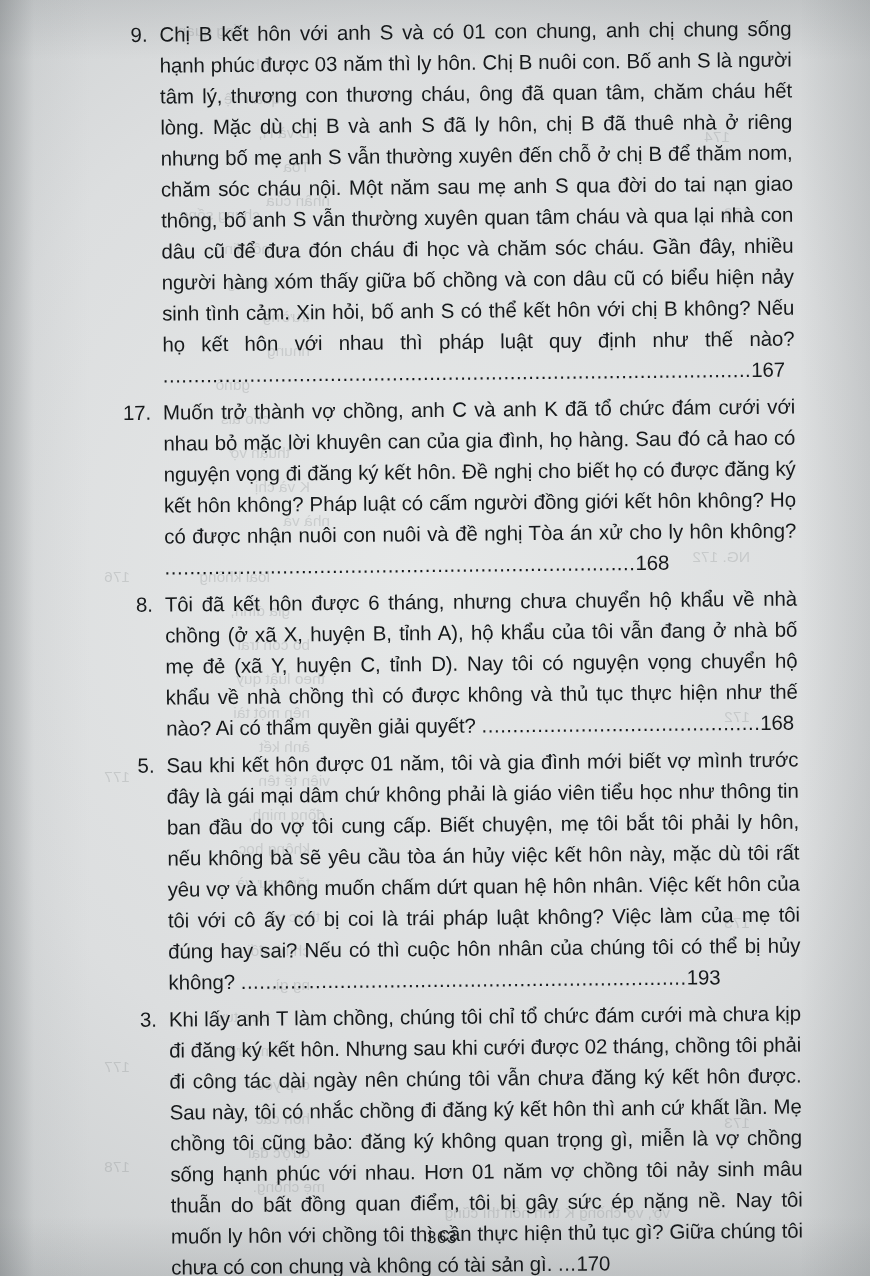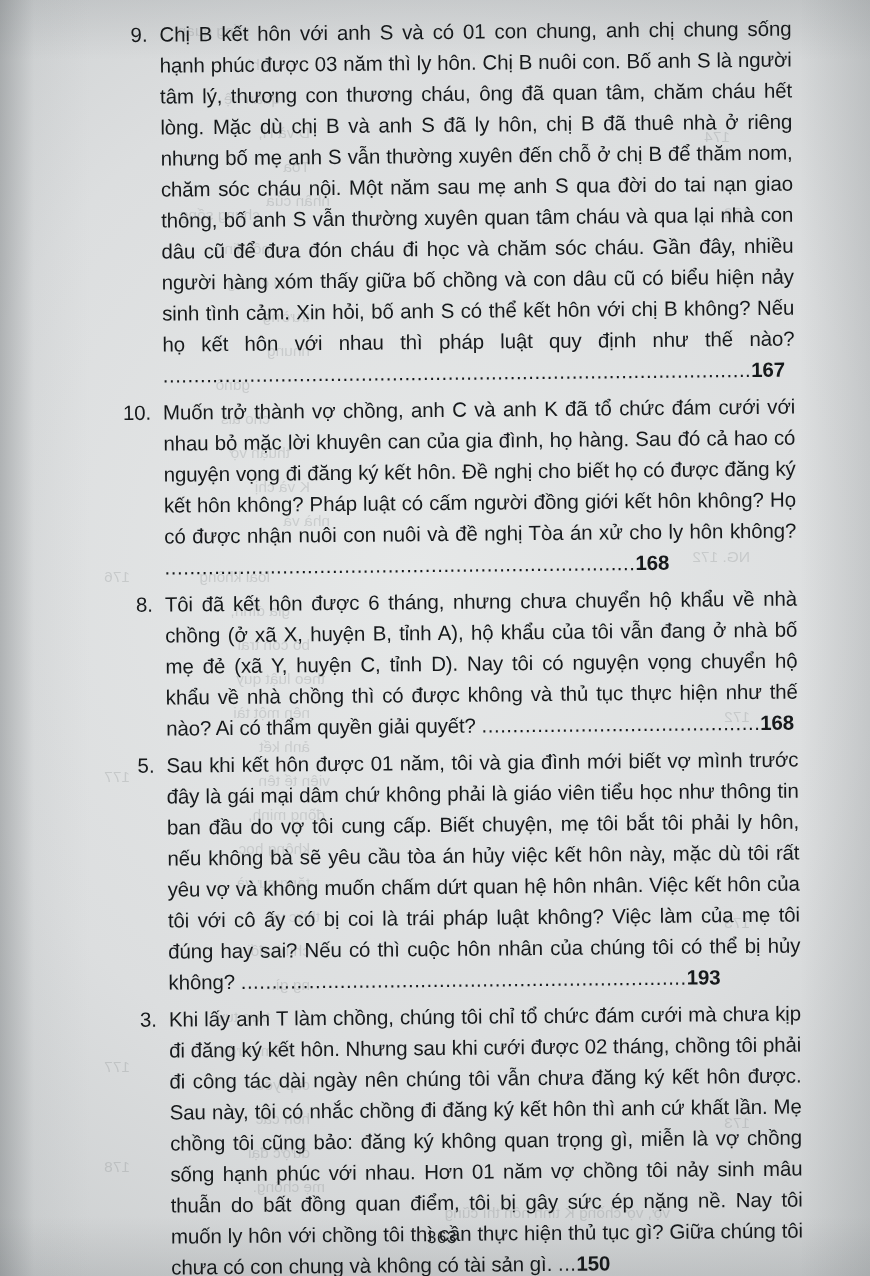--- a/index.html
+++ b/index.html
@@ -88,21 +88,21 @@
     font-size: 20.5px;
     line-height: 31px;
     text-align: justify;
     letter-spacing: -0.15px;
     word-spacing: 0.2px;
   }
   .dots {
     letter-spacing: 0.5px;
   }
   .pageref {
-    font-weight: 700;
+    font-weight: 400;
   }
 
   .folio {
     position: absolute;
     left: 0;
     top: 1228px;
     width: 870px;
     text-align: center;
     font-size: 17px;
     color: #1b1e20;
@@ -176,21 +176,21 @@
 
       <div class="q">
         <div class="q-num">9.</div>
         <div class="q-body">
           <span>Chị B kết hôn với anh S và có 01 con chung, anh chị chung sống hạnh phúc được 03 năm thì ly hôn. Chị B nuôi con. Bố anh S là người tâm lý, thương con thương cháu, ông đã quan tâm, chăm cháu hết lòng. Mặc dù chị B và anh S đã ly hôn, chị B đã thuê nhà ở riêng nhưng bố mẹ anh S vẫn thường xuyên đến chỗ ở chị B để thăm nom, chăm sóc cháu nội. Một năm sau mẹ anh S qua đời do tai nạn giao thông, bố anh S vẫn thường xuyên quan tâm cháu và qua lại nhà con dâu cũ để đưa đón cháu đi học và chăm sóc cháu. Gần đây, nhiều người hàng xóm thấy giữa bố chồng và con dâu cũ có biểu hiện nảy sinh tình cảm. Xin hỏi, bố anh S có thể kết hôn với chị B không? Nếu họ kết hôn với nhau thì pháp luật quy định như thế nào?</span>
           <span class="dots">...............................................................................................</span><span class="pageref">167</span>
         </div>
       </div>
 
       <div class="q">
-        <div class="q-num">10.</div>
+        <div class="q-num">17.</div>
         <div class="q-body">
           <span>Muốn trở thành vợ chồng, anh C và anh K đã tổ chức đám cưới với nhau bỏ mặc lời khuyên can của gia đình, họ hàng. Sau đó cả hao có nguyện vọng đi đăng ký kết hôn. Đề nghị cho biết họ có được đăng ký kết hôn không? Pháp luật có cấm người đồng giới kết hôn không? Họ có được nhận nuôi con nuôi và đề nghị Tòa án xử cho ly hôn không?</span>
           <span class="dots">............................................................................</span><span class="pageref">168</span>
         </div>
       </div>
 
       <div class="q">
         <div class="q-num">8.</div>
         <div class="q-body">
           <span>Tôi đã kết hôn được 6 tháng, nhưng chưa chuyển hộ khẩu về nhà chồng (ở xã X, huyện B, tỉnh A), hộ khẩu của tôi vẫn đang ở nhà bố mẹ đẻ (xã Y, huyện C, tỉnh D). Nay tôi có nguyện vọng chuyển hộ khẩu về nhà chồng thì có được không và thủ tục thực hiện như thế nào? Ai có thẩm quyền giải quyết?</span>
@@ -203,21 +203,21 @@
         <div class="q-body">
           <span>Sau khi kết hôn được 01 năm, tôi và gia đình mới biết vợ mình trước đây là gái mại dâm chứ không phải là giáo viên tiểu học như thông tin ban đầu do vợ tôi cung cấp. Biết chuyện, mẹ tôi bắt tôi phải ly hôn, nếu không bà sẽ yêu cầu tòa án hủy việc kết hôn này, mặc dù tôi rất yêu vợ và không muốn chấm dứt quan hệ hôn nhân. Việc kết hôn của tôi với cô ấy có bị coi là trái pháp luật không? Việc làm của mẹ tôi đúng hay sai? Nếu có thì cuộc hôn nhân của chúng tôi có thể bị hủy không?</span>
           <span class="dots">........................................................................</span><span class="pageref">193</span>
         </div>
       </div>
 
       <div class="q">
         <div class="q-num">3.</div>
         <div class="q-body">
           <span>Khi lấy anh T làm chồng, chúng tôi chỉ tổ chức đám cưới mà chưa kịp đi đăng ký kết hôn. Nhưng sau khi cưới được 02 tháng, chồng tôi phải đi công tác dài ngày nên chúng tôi vẫn chưa đăng ký kết hôn được. Sau này, tôi có nhắc chồng đi đăng ký kết hôn thì anh cứ khất lần. Mẹ chồng tôi cũng bảo: đăng ký không quan trọng gì, miễn là vợ chồng sống hạnh phúc với nhau. Hơn 01 năm vợ chồng tôi nảy sinh mâu thuẫn do bất đồng quan điểm, tôi bị gây sức ép nặng nề. Nay tôi muốn ly hôn với chồng tôi thì cần thực hiện thủ tục gì? Giữa chúng tôi chưa có con chung và không có tài sản gì.</span>
-          <span class="dots">...</span><span class="pageref">150</span>
+          <span class="dots">...</span><span class="pageref">170</span>
         </div>
       </div>
 
     </div>
 
     <div class="folio">363</div>
   </div>
 </div>
 
 </body></html>

